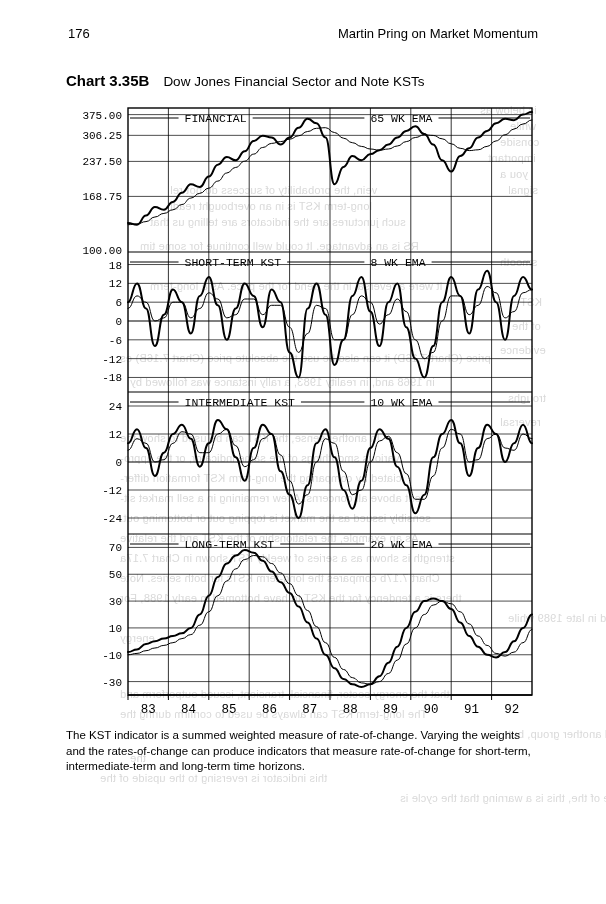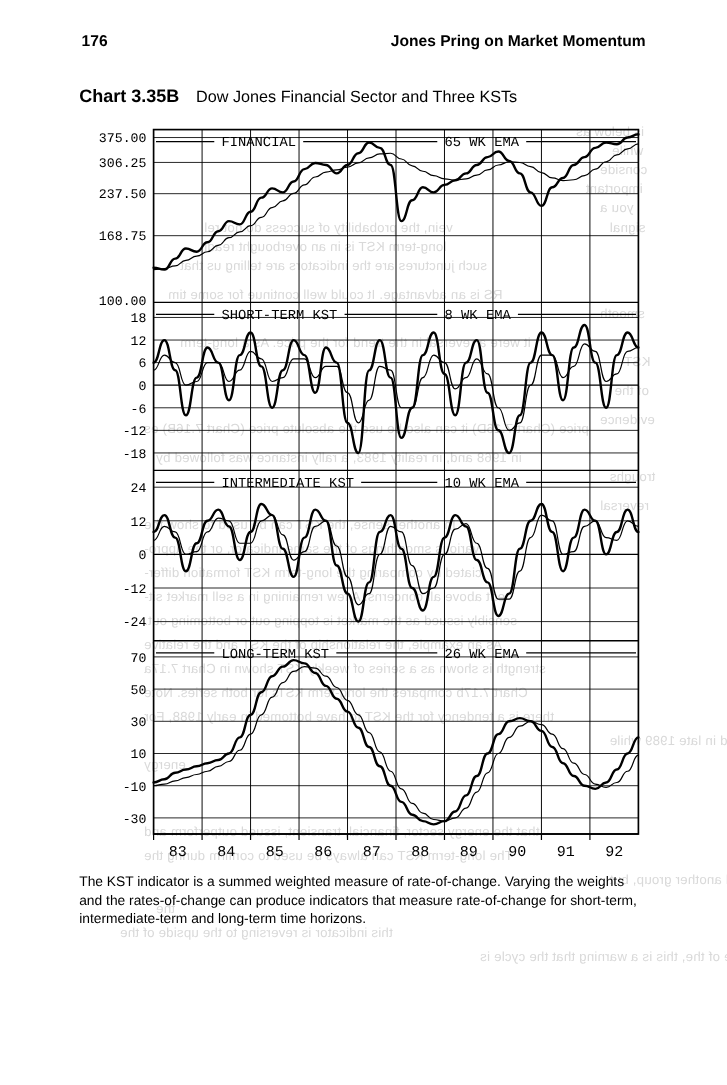--- a/index.html
+++ b/index.html
@@ -23,21 +23,21 @@
     transform:scaleX(-1);
     white-space:nowrap;
     pointer-events:none;
     font-family:"Liberation Sans", sans-serif;
   }
   .hdr{
     position:absolute;top:26px;left:0;width:606px;
     display:flex;justify-content:space-between;
     padding:0 68px 0 68px;
     box-sizing:border-box;
-    font-size:13px;font-weight:bold;
+    font-size:13px;font-weight:normal;
   }
   .chart-title{
     position:absolute;top:72px;left:66px;
     font-size:15px;
   }
   .chart-title .num{font-weight:bold;font-size:15px;}
   .chart-title .desc{font-weight:normal;font-size:13.5px;margin-left:14px;}
   .chart-wrap{
     position:absolute;left:66px;top:100px;width:474px;height:624px;
   }
@@ -85,25 +85,25 @@
   <div class="bleed" style="left:120px;top:632px;">energy</div>
   <div class="bleed" style="left:120px;top:688px;">that the energy sector, financial, transient, issued outperform and</div>
   <div class="bleed" style="left:120px;top:708px;">The long-term KST can always be used to confirm during the</div>
   <div class="bleed" style="left:508px;top:728px;">purchasing stock between an industry group and another group, but</div>
   <div class="bleed" style="left:130px;top:752px;">the</div>
   <div class="bleed" style="left:100px;top:772px;">this indicator is reversing to the upside of the</div>
   <div class="bleed" style="left:400px;top:792px;">sector is reversing to the upside of the, this is a warning that the cycle is</div>
 
   <div class="hdr">
     <span>176</span>
-    <span>Jones Pring on Market Momentum</span>
+    <span>Martin Pring on Market Momentum</span>
   </div>
 
   <div class="chart-title">
-    <span class="num">Chart 3.35B</span><span class="desc">Dow Jones Financial Sector and Three KSTs</span>
+    <span class="num">Chart 3.35B</span><span class="desc">Dow Jones Financial Sector and Note KSTs</span>
   </div>
 
   <div class="chart-wrap">
     <svg id="chart-svg" width="474" height="624" viewBox="0 0 474 624">
         <rect x="62" y="8" width="404" height="587" fill="none" stroke="#000" stroke-width="1.4"></rect>
         <line x1="102.4" y1="8" x2="102.4" y2="595" stroke="#000" stroke-width="0.8"></line>
         <line x1="142.8" y1="8" x2="142.8" y2="595" stroke="#000" stroke-width="0.8"></line>
         <line x1="183.2" y1="8" x2="183.2" y2="595" stroke="#000" stroke-width="0.8"></line>
         <line x1="223.6" y1="8" x2="223.6" y2="595" stroke="#000" stroke-width="0.8"></line>
         <line x1="264" y1="8" x2="264" y2="595" stroke="#000" stroke-width="0.8"></line>

